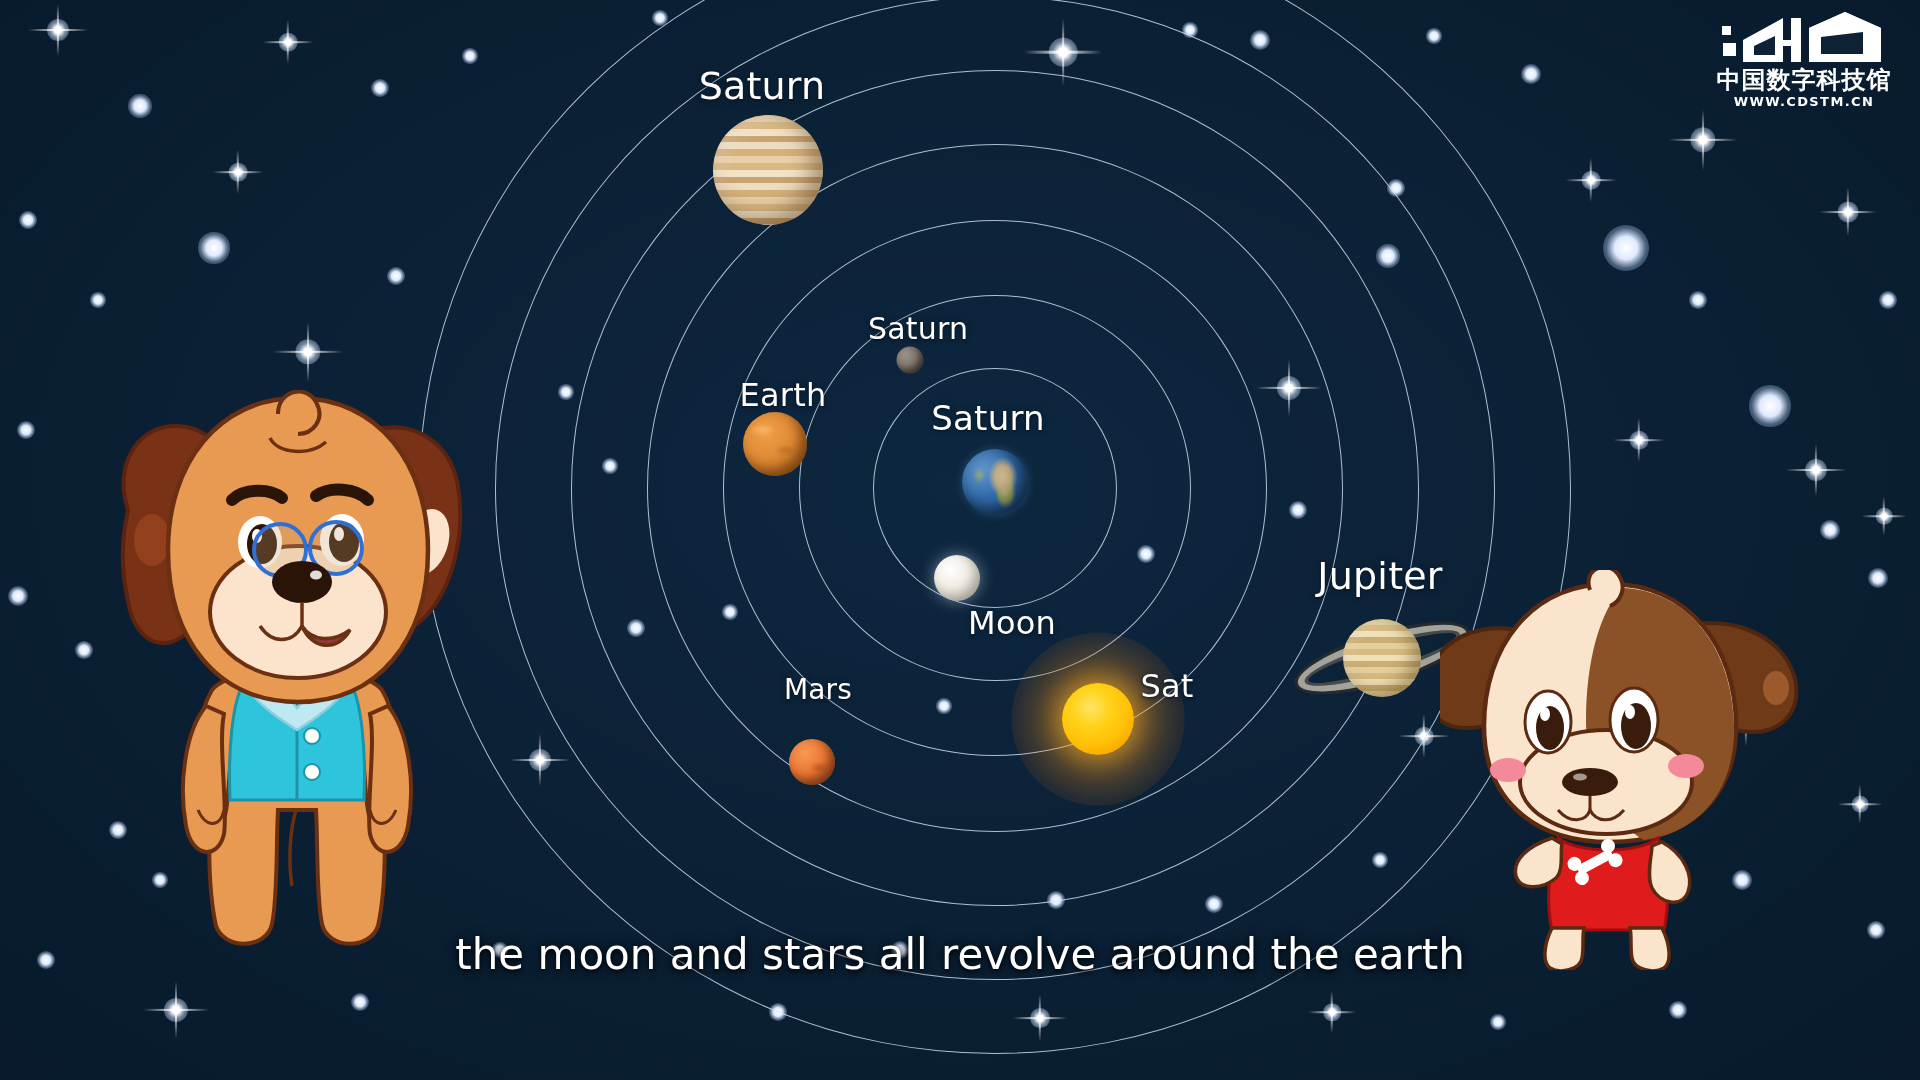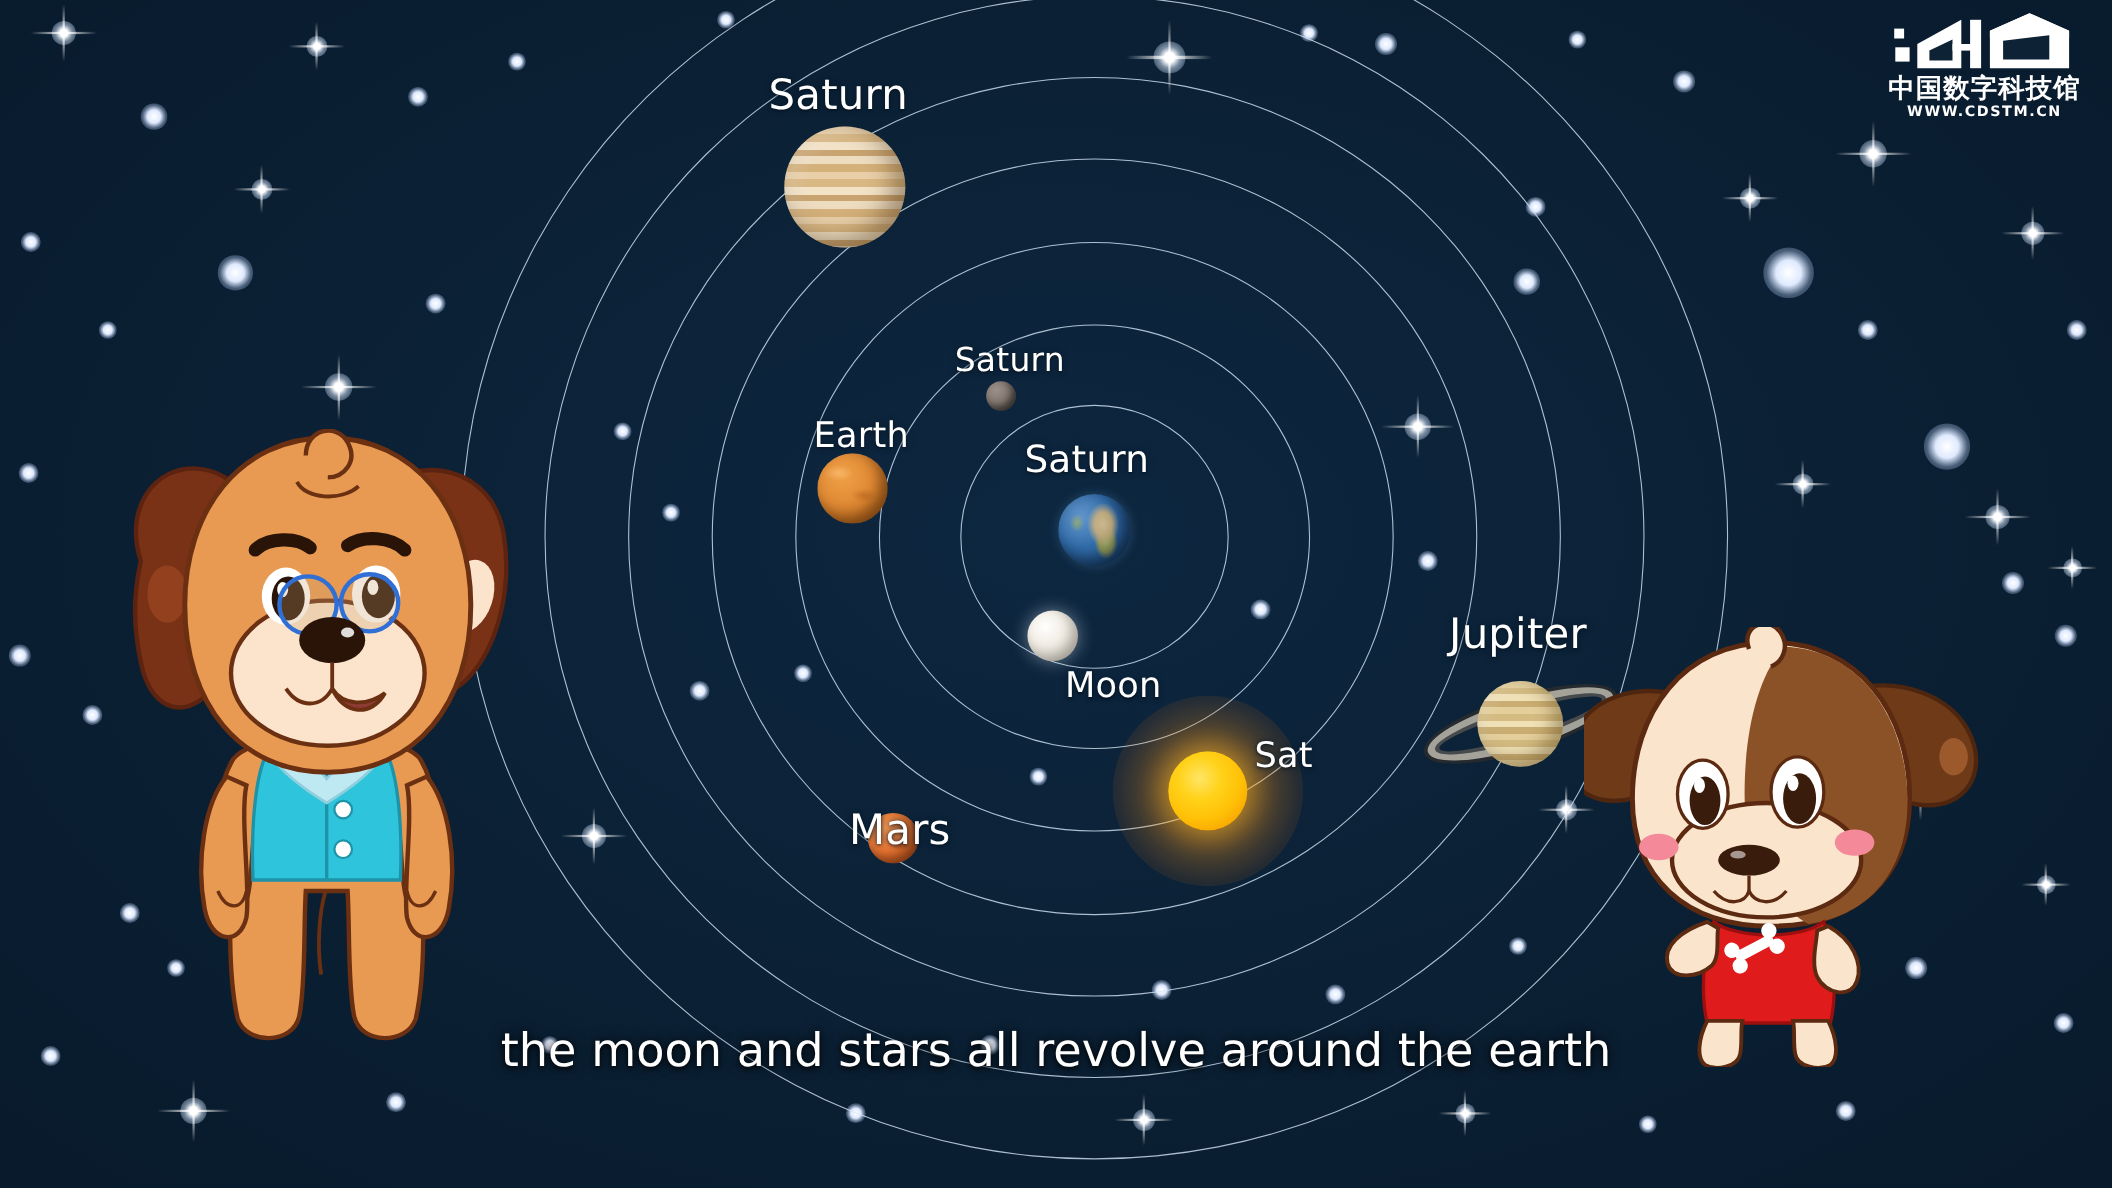--- a/index.html
+++ b/index.html
@@ -313,21 +313,21 @@
       <div class="body" id="moon" style="left: 957px; top: 578px; width: 46px; height: 46px;"></div>
       <div class="label" style="left: 1012px; top: 623px; font-size: 32px;">Moon</div>
       <div class="body" id="mercury" style="left: 910px; top: 360px; width: 27px; height: 27px;"></div>
       <div class="label" style="left: 918px; top: 328px; font-size: 30px;">Saturn</div>
       <div class="body" id="venus" style="left: 775px; top: 444px; width: 64px; height: 64px;"></div>
       <div class="label" style="left: 783px; top: 395px; font-size: 32px;">Earth</div>
       <div id="sun-glow" style="left: 1098px; top: 719px; width: 172.8px; height: 172.8px;"></div>
       <div class="body" id="sun" style="left: 1098px; top: 719px; width: 72px; height: 72px;"></div>
       <div class="label" style="left: 1167px; top: 686px; font-size: 32px;">Sat</div>
       <div class="body" id="mars" style="left: 812px; top: 762px; width: 46px; height: 46px;"></div>
-      <div class="label" style="left: 818px; top: 754px; font-size: 38px;">Mars</div>
+      <div class="label" style="left: 818px; top: 689px; font-size: 28px;">Mars</div>
       <div class="body" id="jupiter" style="left: 768px; top: 170px; width: 110px; height: 110px;"></div>
       <div class="label" style="left: 762px; top: 86px; font-size: 38px;">Saturn</div>
       <div id="saturn-rings" style="left: 1382px; top: 658px; width: 175.5px; height: 43.68px; border: 7.8px solid rgba(215, 205, 185, 0.75); box-shadow: rgba(60, 50, 40, 0.55) 0px 0px 0px 3.51px, rgba(120, 108, 92, 0.55) 0px 0px 0px 3.9px inset;"></div>
       <div class="body" id="saturn-planet" style="left: 1382px; top: 658px; width: 78px; height: 78px; z-index: 3;"></div>
       <div class="label" style="left: 1380px; top: 576px; font-size: 38px;">Jupiter</div>
     </div>
 
   <div class="character" id="left-dog" style="left:120px; top:390px; width:350px; height:560px;">
     <svg viewBox="0 0 350 560" width="350" height="560">
       <defs>

